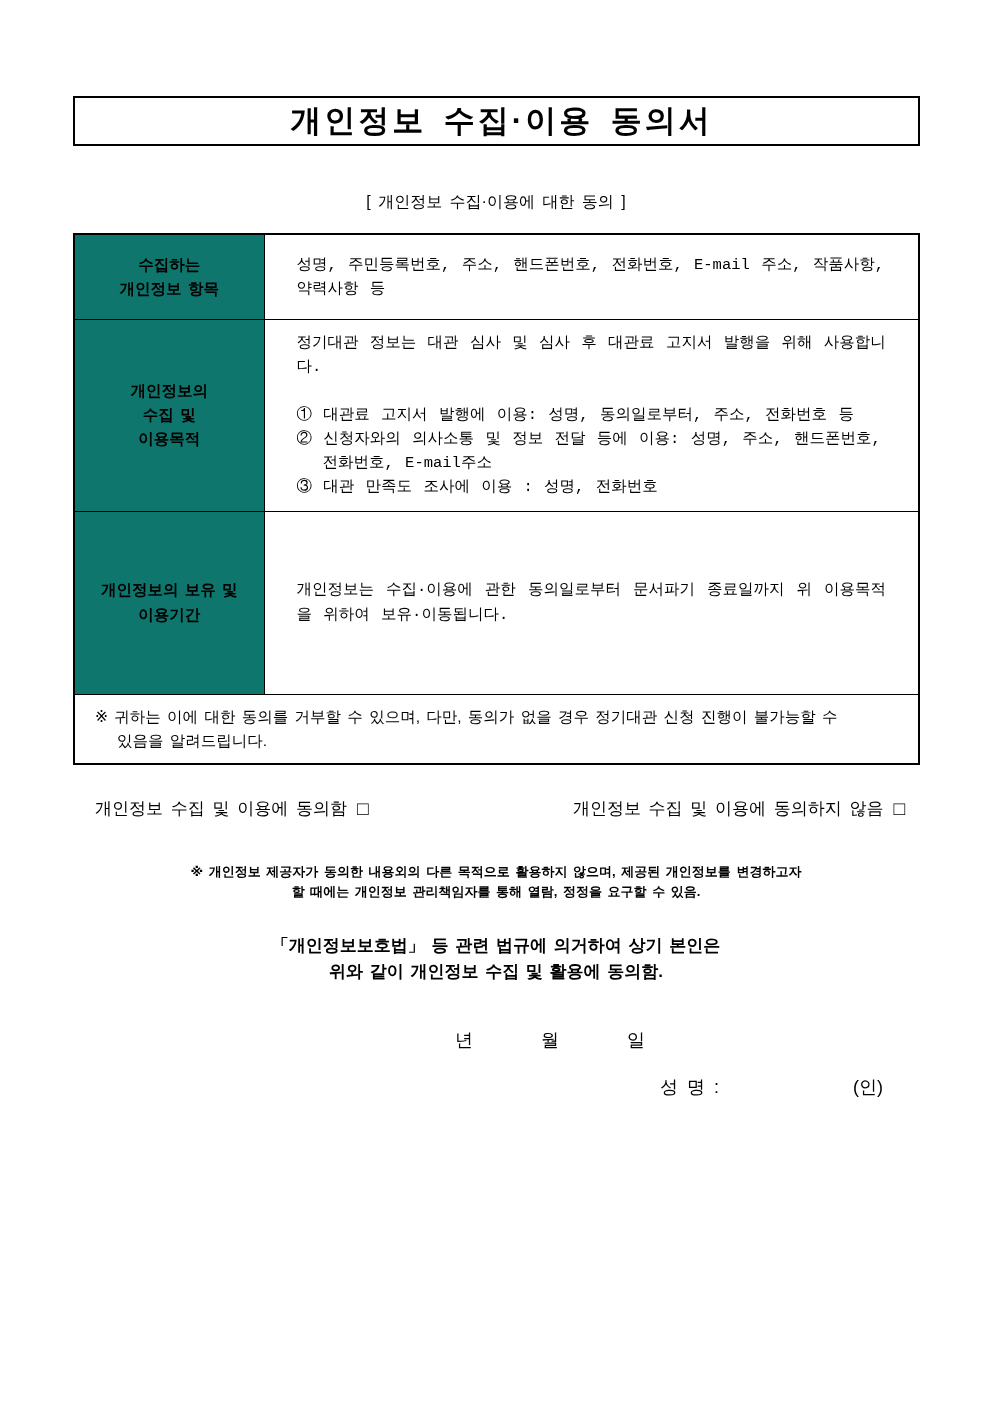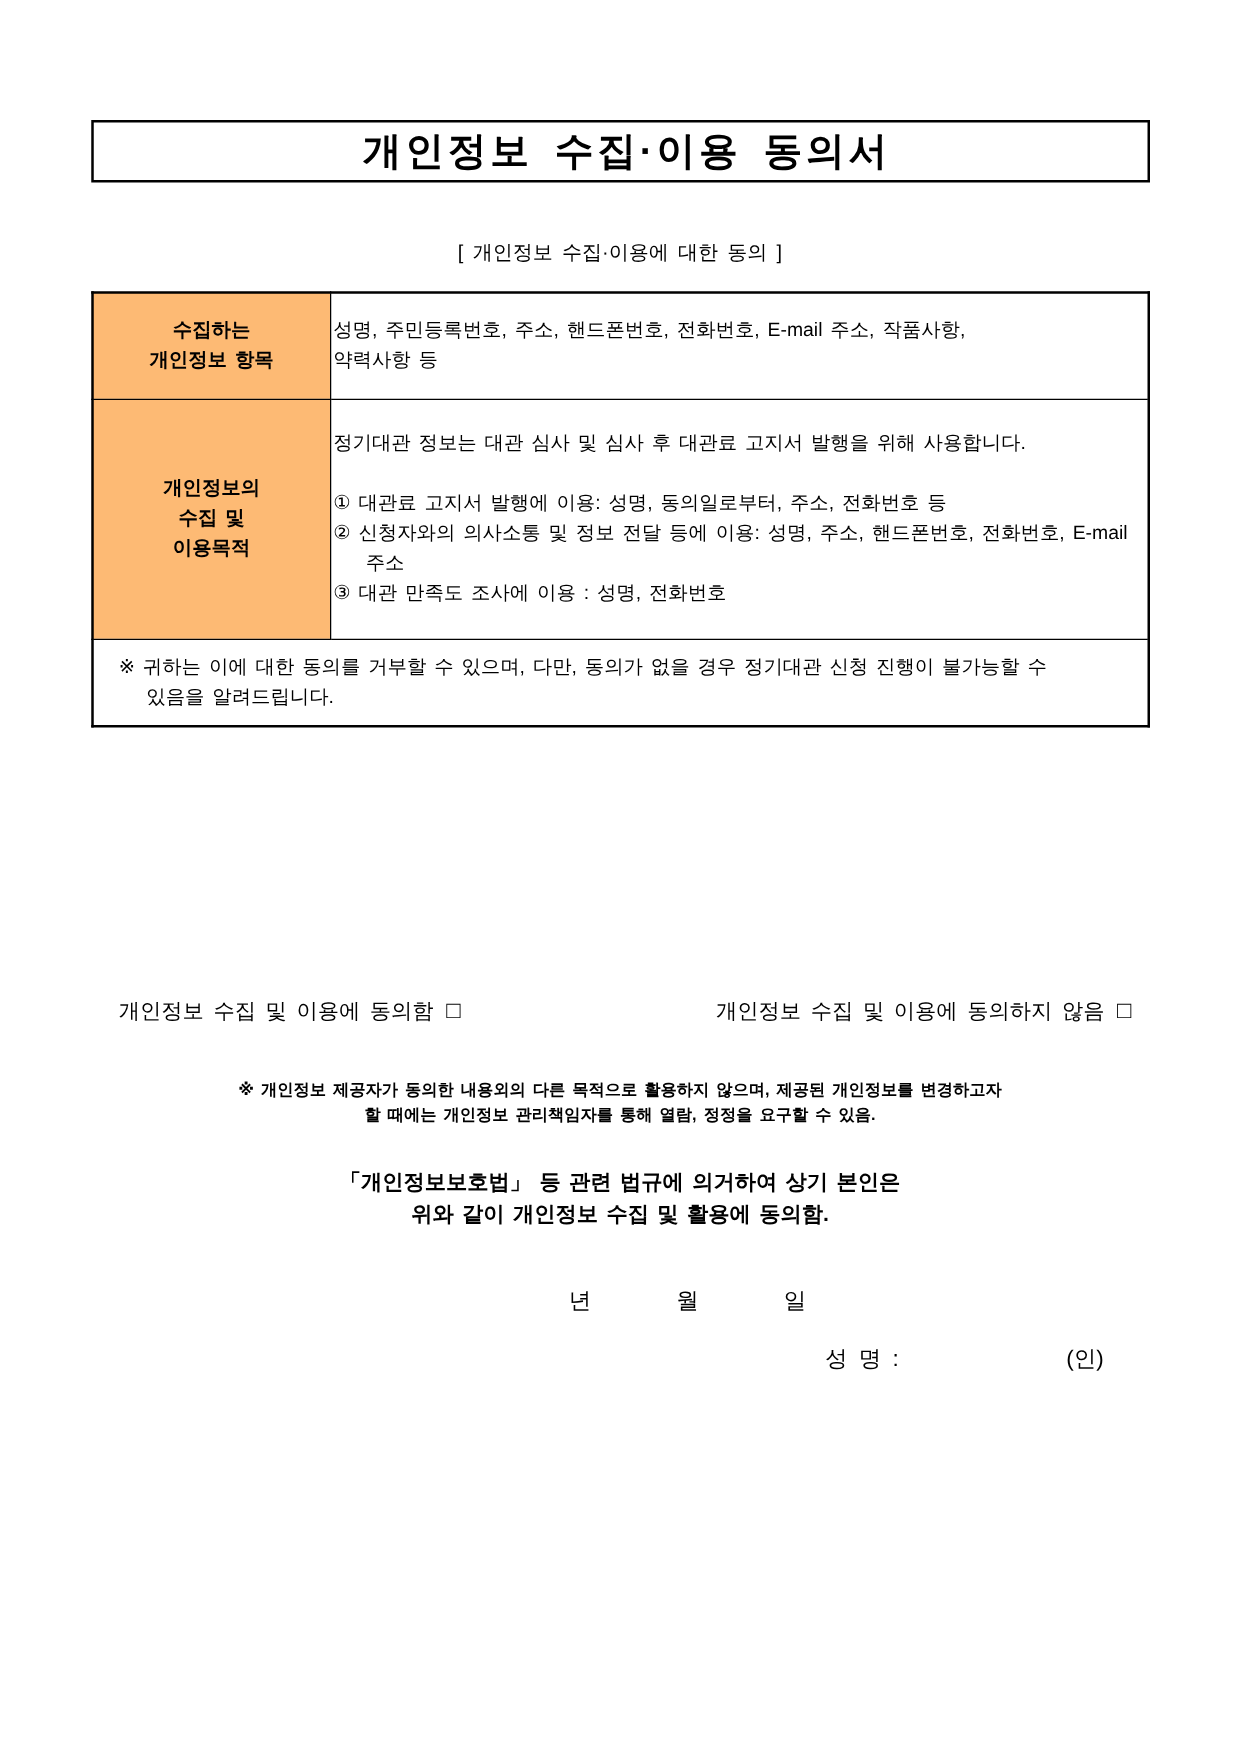--- a/index.html
+++ b/index.html
@@ -52,27 +52,27 @@
   }
   table.consent-table td {
     border: 1px solid #000;
     vertical-align: middle;
     font-size: 15.5px;
     word-spacing: 2px;
     line-height: 1.55;
   }
   td.hcell {
     width: 190px;
-    background: #fdba74;
+    background: #0f766e;
     text-align: center;
     font-weight: bold;
     white-space: pre-line;
     font-size: 16px;
   }
-  td.ccell { padding: 10px 2px; }
+  td.ccell { padding: 10px 32px; font-family: Liberation Mono, monospace; }
   .row-items   { height: 85px; }
   .row-purpose { height: 192px; }
   .row-keep    { height: 183px; }
   .row-note    { height: 64px; }
   .pre { white-space: pre-line; }
   .purpose-intro { margin-bottom: 24px; }
   .purpose-item { padding-left: 26px; text-indent: -26px; }
   td.footcell {
     padding: 10px 20px;
     white-space: pre-line;
@@ -157,20 +157,25 @@
       <td class="hcell">개인정보의
 수집 및
 이용목적</td>
       <td class="ccell">
         <div class="purpose-intro">정기대관 정보는 대관 심사 및 심사 후 대관료 고지서 발행을 위해 사용합니다.</div>
         <div class="purpose-item">① 대관료 고지서 발행에 이용: 성명, 동의일로부터, 주소, 전화번호 등</div>
         <div class="purpose-item">② 신청자와의 의사소통 및 정보 전달 등에 이용: 성명, 주소, 핸드폰번호, 전화번호, E-mail주소</div>
         <div class="purpose-item">③ 대관 만족도 조사에 이용 : 성명, 전화번호</div>
       </td>
     </tr>
+    <tr class="row-keep">
+      <td class="hcell">개인정보의 보유 및
+이용기간</td>
+      <td class="ccell justify">개인정보는 수집·이용에 관한 동의일로부터 문서파기 종료일까지 위 이용목적을 위하여 보유·이동됩니다.</td>
+    </tr>
     <tr class="row-note">
       <td class="footcell" colspan="2"><span class="hang">※ 귀하는 이에 대한 동의를 거부할 수 있으며, 다만, 동의가 없을 경우 정기대관 신청 진행이 불가능할 수
 있음을 알려드립니다.</span></td>
     </tr>
   </tbody>
     </table>
 
   <div class="consent-row">
     <div class="consent-option">
       <span>개인정보 수집 및 이용에 동의함</span>

